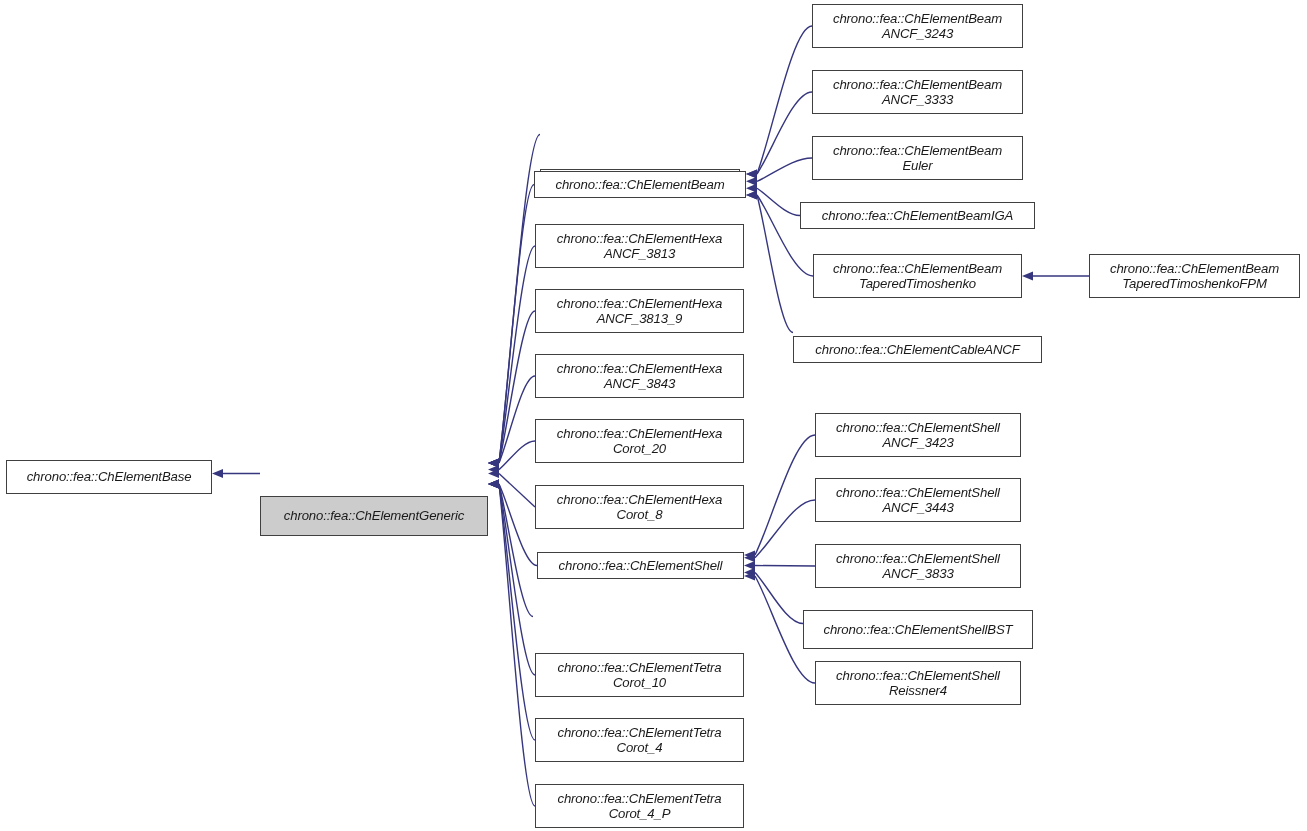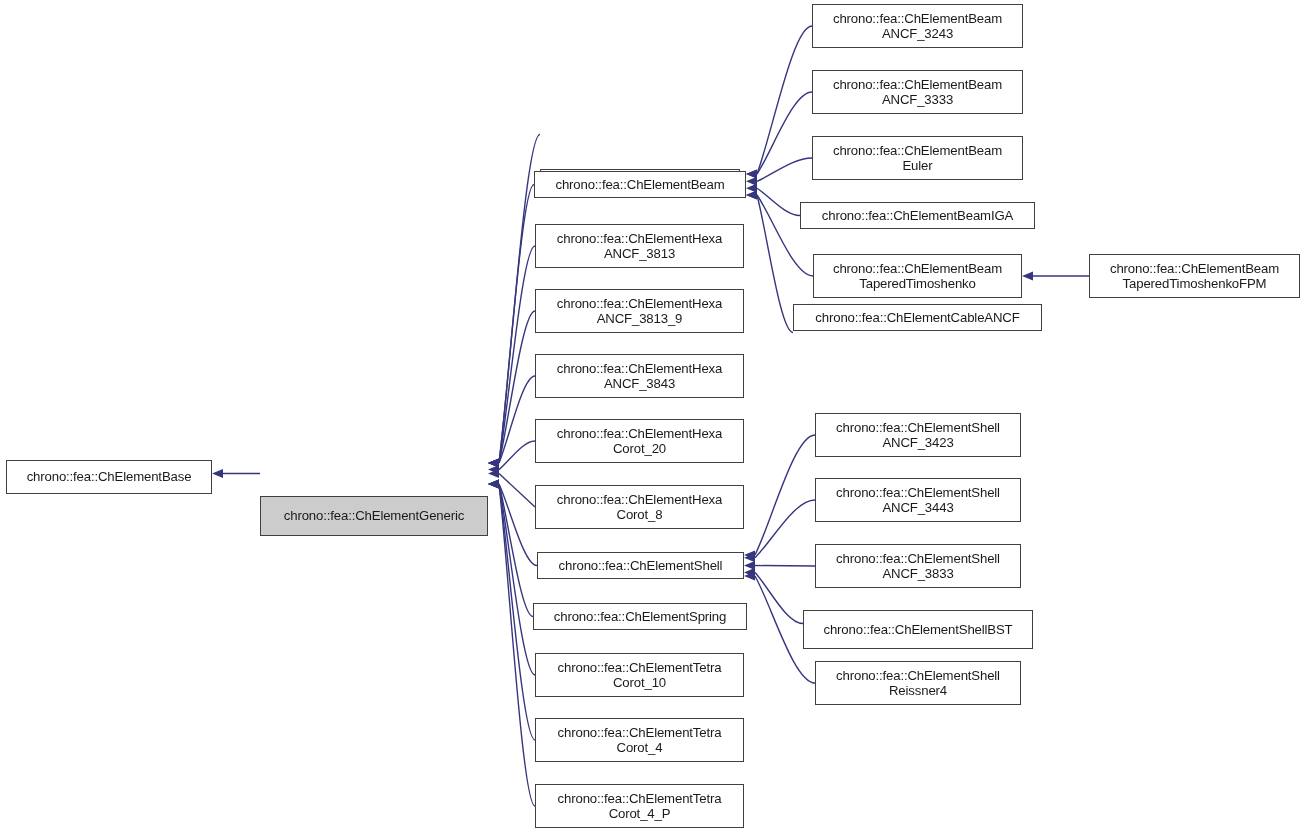--- a/index.html
+++ b/index.html
@@ -45,20 +45,21 @@
   }
   .node.highlight {
     background: #cccccc;
     border-color: #404040;
   }
   .node .lbl {
     display: block;
     width: 100%;
     padding: 0 3px;
     box-sizing: border-box;
+    font-style: italic;
   }
 </style>
 </head>
 <body>
 
 <div id="diagram">
   <svg id="edges" width="1307" height="831" viewBox="0 0 1307 831">
       <path d="M 815 683 C 794 683 771.8 605.96 755 576" fill="none" stroke="#36367f" stroke-width="1.4"></path>
       <path d="M 803 623.5 C 786.2 623.5 768.44 586.7512 755 572.46" fill="none" stroke="#36367f" stroke-width="1.4"></path>
       <path d="M 815 566 L 755 565.5" fill="none" stroke="#36367f" stroke-width="1.4"></path>
@@ -118,37 +119,36 @@
 ANCF_3813</span></div>
     <div class="node" style="left: 535px; top: 289px; width: 209px; height: 44px;"><span class="lbl">chrono::fea::ChElementHexa
 ANCF_3813_9</span></div>
     <div class="node" style="left: 535px; top: 354px; width: 209px; height: 44px;"><span class="lbl">chrono::fea::ChElementHexa
 ANCF_3843</span></div>
     <div class="node" style="left: 535px; top: 419px; width: 209px; height: 44px;"><span class="lbl">chrono::fea::ChElementHexa
 Corot_20</span></div>
     <div class="node" style="left: 535px; top: 485px; width: 209px; height: 44px;"><span class="lbl">chrono::fea::ChElementHexa
 Corot_8</span></div>
     <div class="node" style="left: 537px; top: 552px; width: 207px; height: 27px;"><span class="lbl">chrono::fea::ChElementShell</span></div>
-    <div class="node" style="left: 533px; top: 603px; width: 214px; height: 27px;"><span class="lbl">chrono::fea::ChElementSpring</span></div>
     <div class="node" style="left: 535px; top: 653px; width: 209px; height: 44px;"><span class="lbl">chrono::fea::ChElementTetra
 Corot_10</span></div>
     <div class="node" style="left: 535px; top: 718px; width: 209px; height: 44px;"><span class="lbl">chrono::fea::ChElementTetra
 Corot_4</span></div>
     <div class="node" style="left: 535px; top: 784px; width: 209px; height: 44px;"><span class="lbl">chrono::fea::ChElementTetra
 Corot_4_P</span></div>
     <div class="node" style="left: 812px; top: 4px; width: 211px; height: 44px;"><span class="lbl">chrono::fea::ChElementBeam
 ANCF_3243</span></div>
     <div class="node" style="left: 812px; top: 70px; width: 211px; height: 44px;"><span class="lbl">chrono::fea::ChElementBeam
 ANCF_3333</span></div>
     <div class="node" style="left: 812px; top: 136px; width: 211px; height: 44px;"><span class="lbl">chrono::fea::ChElementBeam
 Euler</span></div>
     <div class="node" style="left: 800px; top: 202px; width: 235px; height: 27px;"><span class="lbl">chrono::fea::ChElementBeamIGA</span></div>
     <div class="node" style="left: 813px; top: 254px; width: 209px; height: 44px;"><span class="lbl">chrono::fea::ChElementBeam
 TaperedTimoshenko</span></div>
-    <div class="node" style="left: 793px; top: 304px; width: 249px; height: 27px;"><span class="lbl">chrono::fea::ChElementCableANCF</span></div>
+    <div class="node" style="left: 793px; top: 336px; width: 249px; height: 27px;"><span class="lbl">chrono::fea::ChElementCableANCF</span></div>
     <div class="node" style="left: 1089px; top: 254px; width: 211px; height: 44px;"><span class="lbl">chrono::fea::ChElementBeam
 TaperedTimoshenkoFPM</span></div>
     <div class="node" style="left: 815px; top: 413px; width: 206px; height: 44px;"><span class="lbl">chrono::fea::ChElementShell
 ANCF_3423</span></div>
     <div class="node" style="left: 815px; top: 478px; width: 206px; height: 44px;"><span class="lbl">chrono::fea::ChElementShell
 ANCF_3443</span></div>
     <div class="node" style="left: 815px; top: 544px; width: 206px; height: 44px;"><span class="lbl">chrono::fea::ChElementShell
 ANCF_3833</span></div>
     <div class="node" style="left: 803px; top: 610px; width: 230px; height: 39px;"><span class="lbl">chrono::fea::ChElementShellBST</span></div>
     <div class="node" style="left: 815px; top: 661px; width: 206px; height: 44px;"><span class="lbl">chrono::fea::ChElementShell

